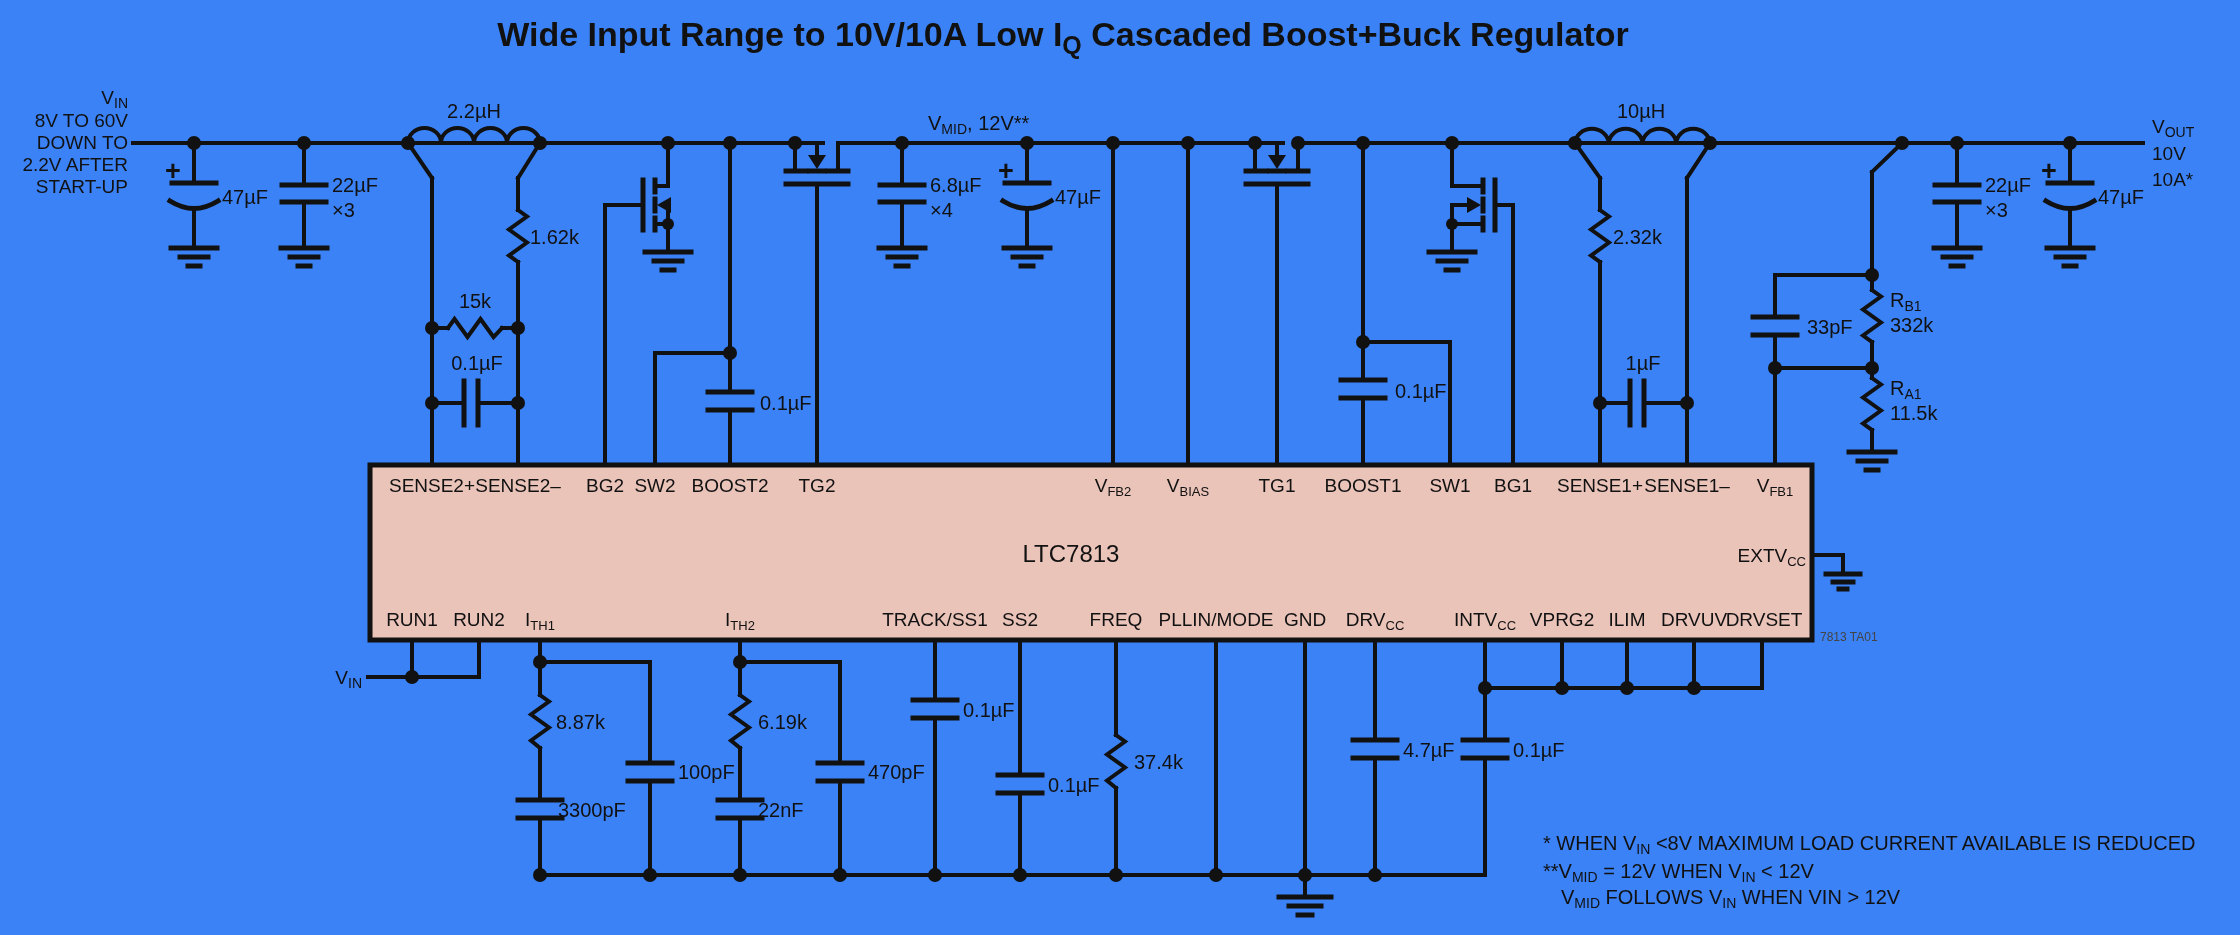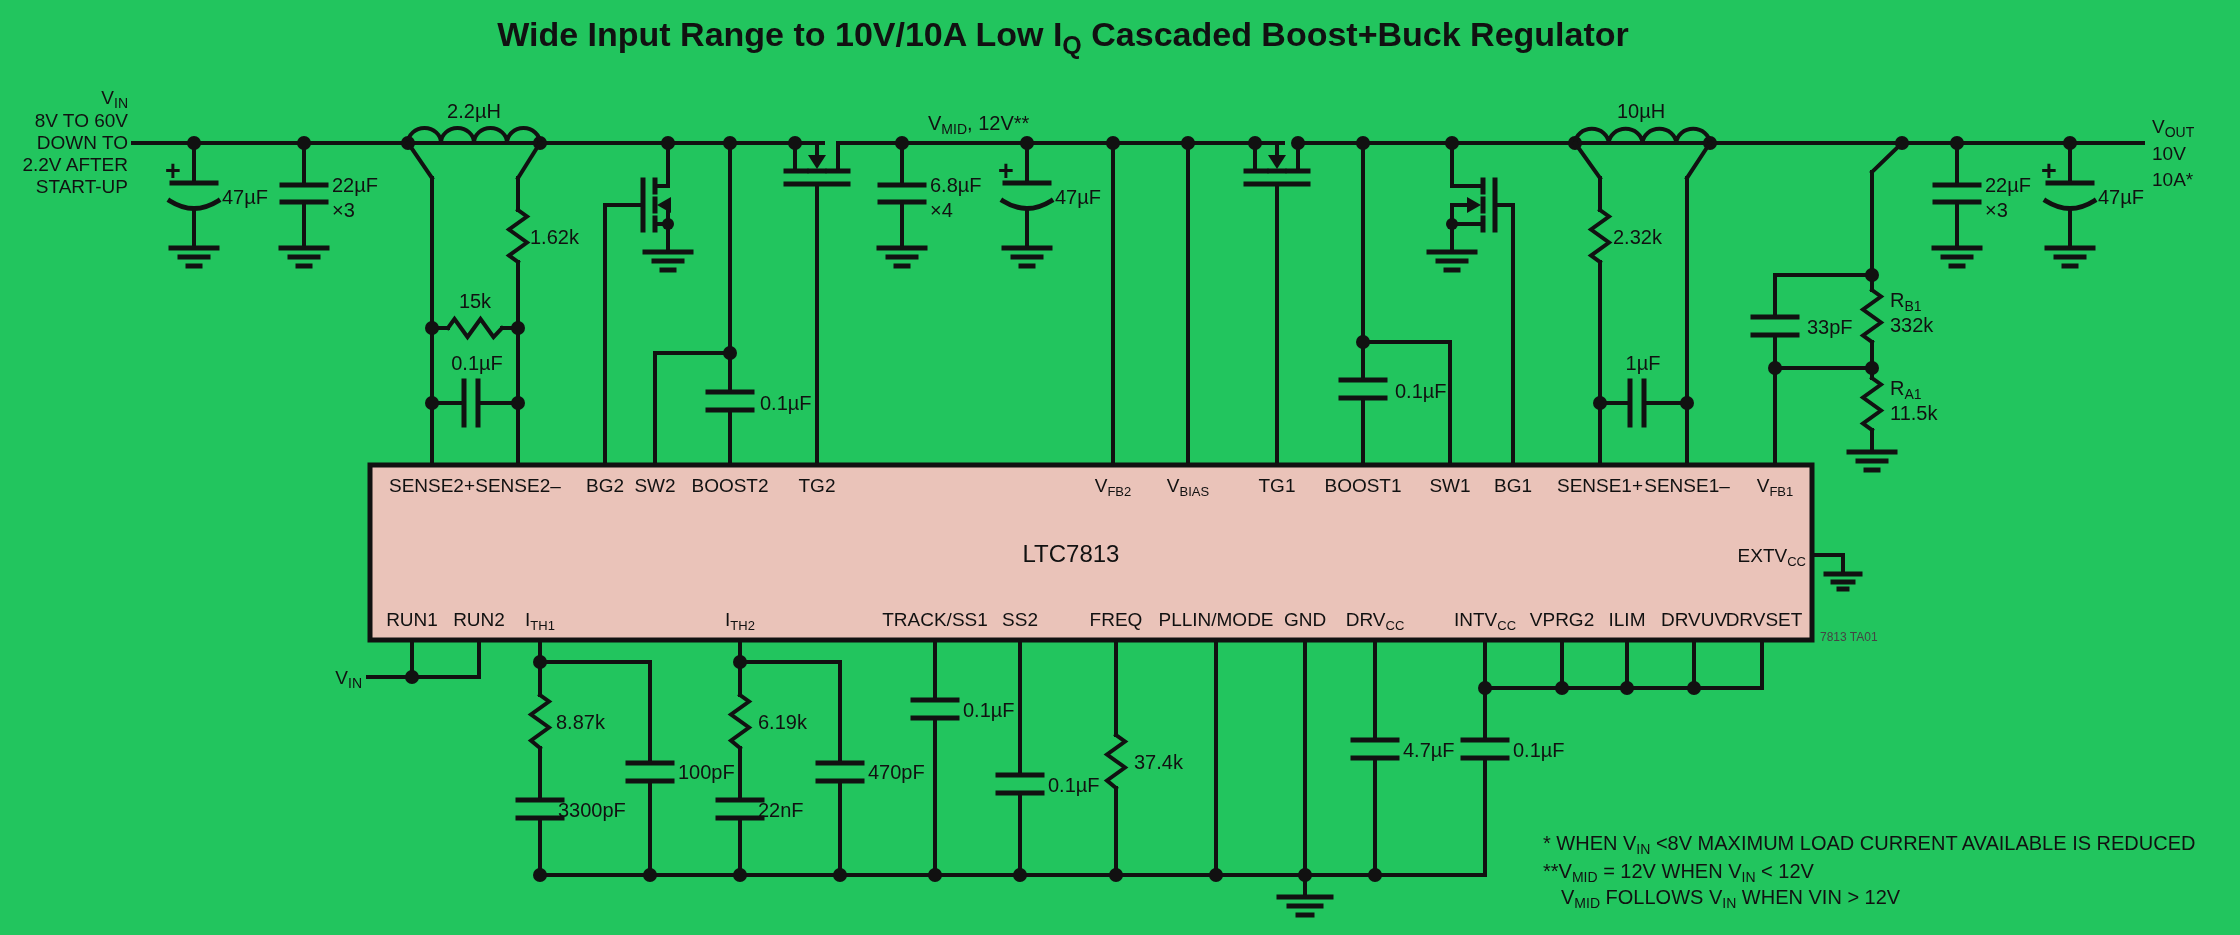--- a/index.html
+++ b/index.html
@@ -1,16 +1,16 @@
 <!DOCTYPE html>
 <html><head>
 <meta charset="utf-8">
 <style>
   html,body{margin:0;padding:0;background:#fff;}
-  #page{position:relative;width:2240px;height:935px;background:#22c55e;overflow:hidden;}
+  #page{position:relative;width:2240px;height:935px;background:#3b82f6;overflow:hidden;}
   svg{display:block;}
   .w{stroke:#111;stroke-width:4;fill:none;stroke-linecap:square;}
   .p{stroke:#111;stroke-width:5;fill:none;stroke-linecap:square;}
   .dot{fill:#111;stroke:none;}
   .tri{fill:#111;stroke:none;}
   text{font-family:"Liberation Sans","DejaVu Sans",sans-serif;fill:#111;}
   .t34{font-size:34px;font-weight:bold;}
   .t25{font-size:25px;font-weight:bold;}
   .t24{font-size:24px;}
   .t20{font-size:20px;}

